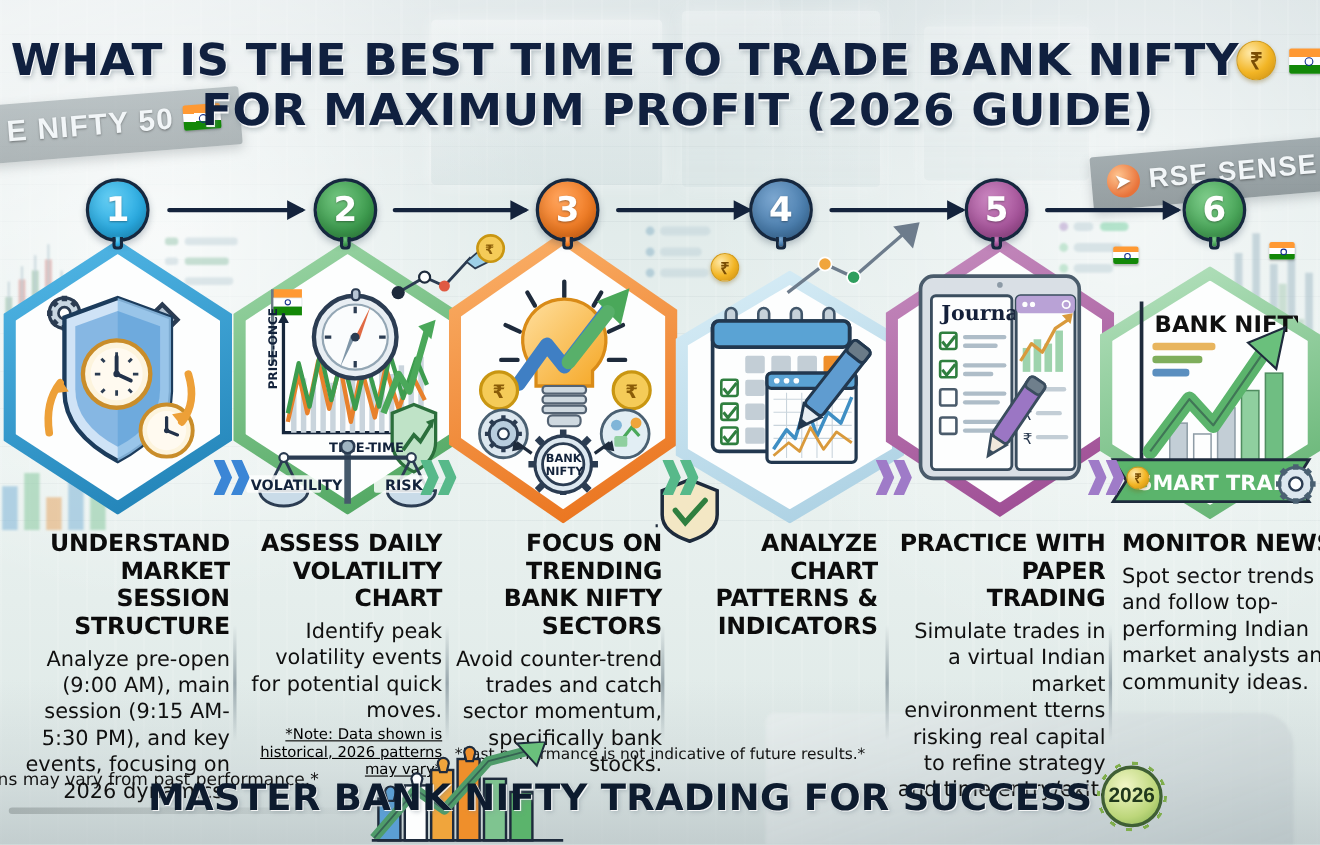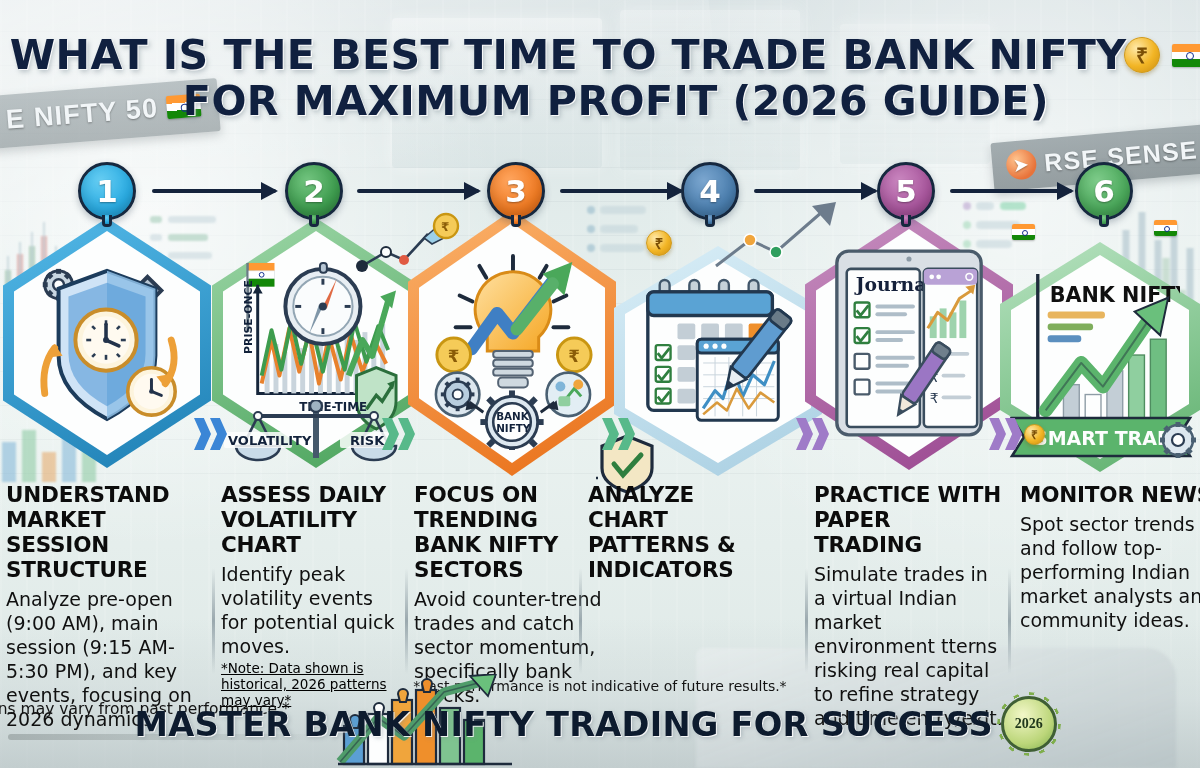--- a/index.html
+++ b/index.html
@@ -186,21 +186,21 @@
     clip-path:polygon(0 0, 58% 0, 100% 50%, 58% 100%, 0 100%, 42% 50%);
     filter:drop-shadow(1px 1px 0 rgba(20,30,45,.75));
   }
   .chev i:nth-child(1){ left:1px; }
   .chev i:nth-child(2){ left:17px; }
 
   
   .captions{ position:absolute; left:0; top:470px; width:1200px; height:250px; z-index:6; }
   .cap{
     position:absolute; top:0; height:250px;
-    text-align:left;
+    text-align:right;
     padding:0 6px;
   }
   .cap .divider{
     position:absolute; left:-3px; top:98px; width:3px; height:106px;
     background:linear-gradient(180deg, rgba(150,165,172,0), rgba(130,146,154,.75), rgba(150,165,172,0));
   }
   .cap h3{
     font-family:"DejaVu Sans", sans-serif;
     font-weight:700;
     font-size:21.5px;
@@ -245,21 +245,21 @@
     font-weight:700; font-size:33px; letter-spacing:.2px;
     color:#0d1b2e;
     text-shadow:1px 1px 0 rgba(255,255,255,.85), 2px 2px 4px rgba(120,135,145,.4);
     transform:scaleX(1.02);
   }
   .badge2026{
     width:56px;height:56px;border-radius:50%;
     background:radial-gradient(circle at 38% 32%, #f2f7c8, #bcd67a 62%, #7fae4c 100%);
     border:3px solid #3f5f34;
     display:flex;align-items:center;justify-content:center;
-    font-family:Liberation Serif, serif; font-weight:700; font-size:14px; color:#21381c;
+    font-family:Liberation Sans, sans-serif; font-weight:700; font-size:19px; color:#21381c;
     position:relative; flex:0 0 auto;
   }
   .badge2026::before{
     content:""; position:absolute; inset:-7px; border-radius:50%;
     background:repeating-conic-gradient(from 0deg, #7fae4c 0deg 10deg, transparent 10deg 30deg);
     -webkit-mask:radial-gradient(circle, transparent 64%, #000 64%);
             mask:radial-gradient(circle, transparent 64%, #000 64%);
   }
   .footer-growth{
     position:absolute; left:336px; bottom:2px; width:178px; height:92px;
@@ -854,21 +854,21 @@
       <p>Identify peak volatility events for potential quick moves.</p>
       <p class="note">*Note: Data shown is historical, 2026 patterns may vary*</p>
     </div>
 
     <div class="cap" style="left:408px;width:200px;">
       <div class="divider"></div>
       <h3>FOCUS ON TRENDING BANK NIFTY SECTORS</h3>
       <p>Avoid counter-trend trades and catch sector momentum, specifically bank stocks.</p>
     </div>
 
-    <div class="cap" style="left:582px;width:200px;">
+    <div class="cap" style="left:604px;width:200px;">
       <div class="divider"></div>
       <h3>ANALYZE CHART PATTERNS &amp; INDICATORS</h3>
     </div>
 
     <div class="cap" style="left:808px;width:203px;">
       <div class="divider"></div>
       <h3>PRACTICE WITH PAPER TRADING</h3>
       <p>Simulate trades in a virtual Indian market environment tterns risking real capital to refine strategy and time entry/exit.</p>
     </div>
 

